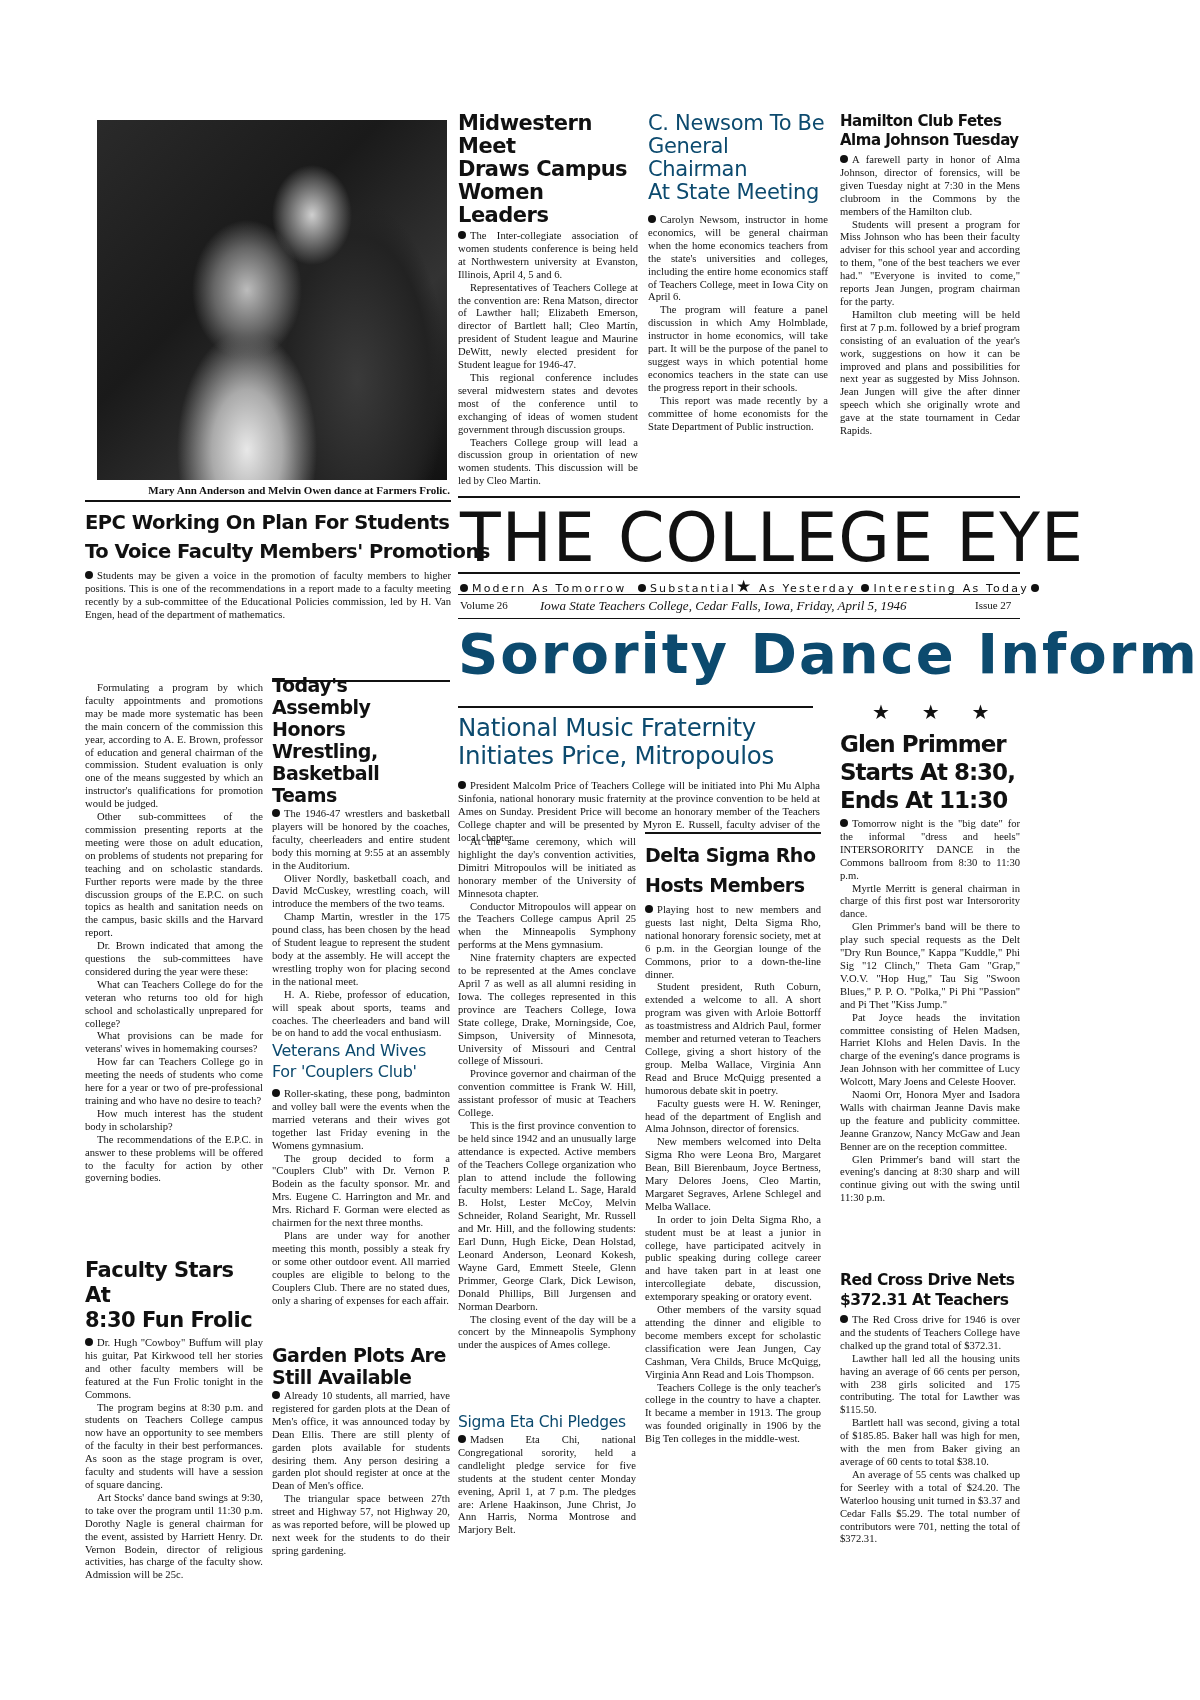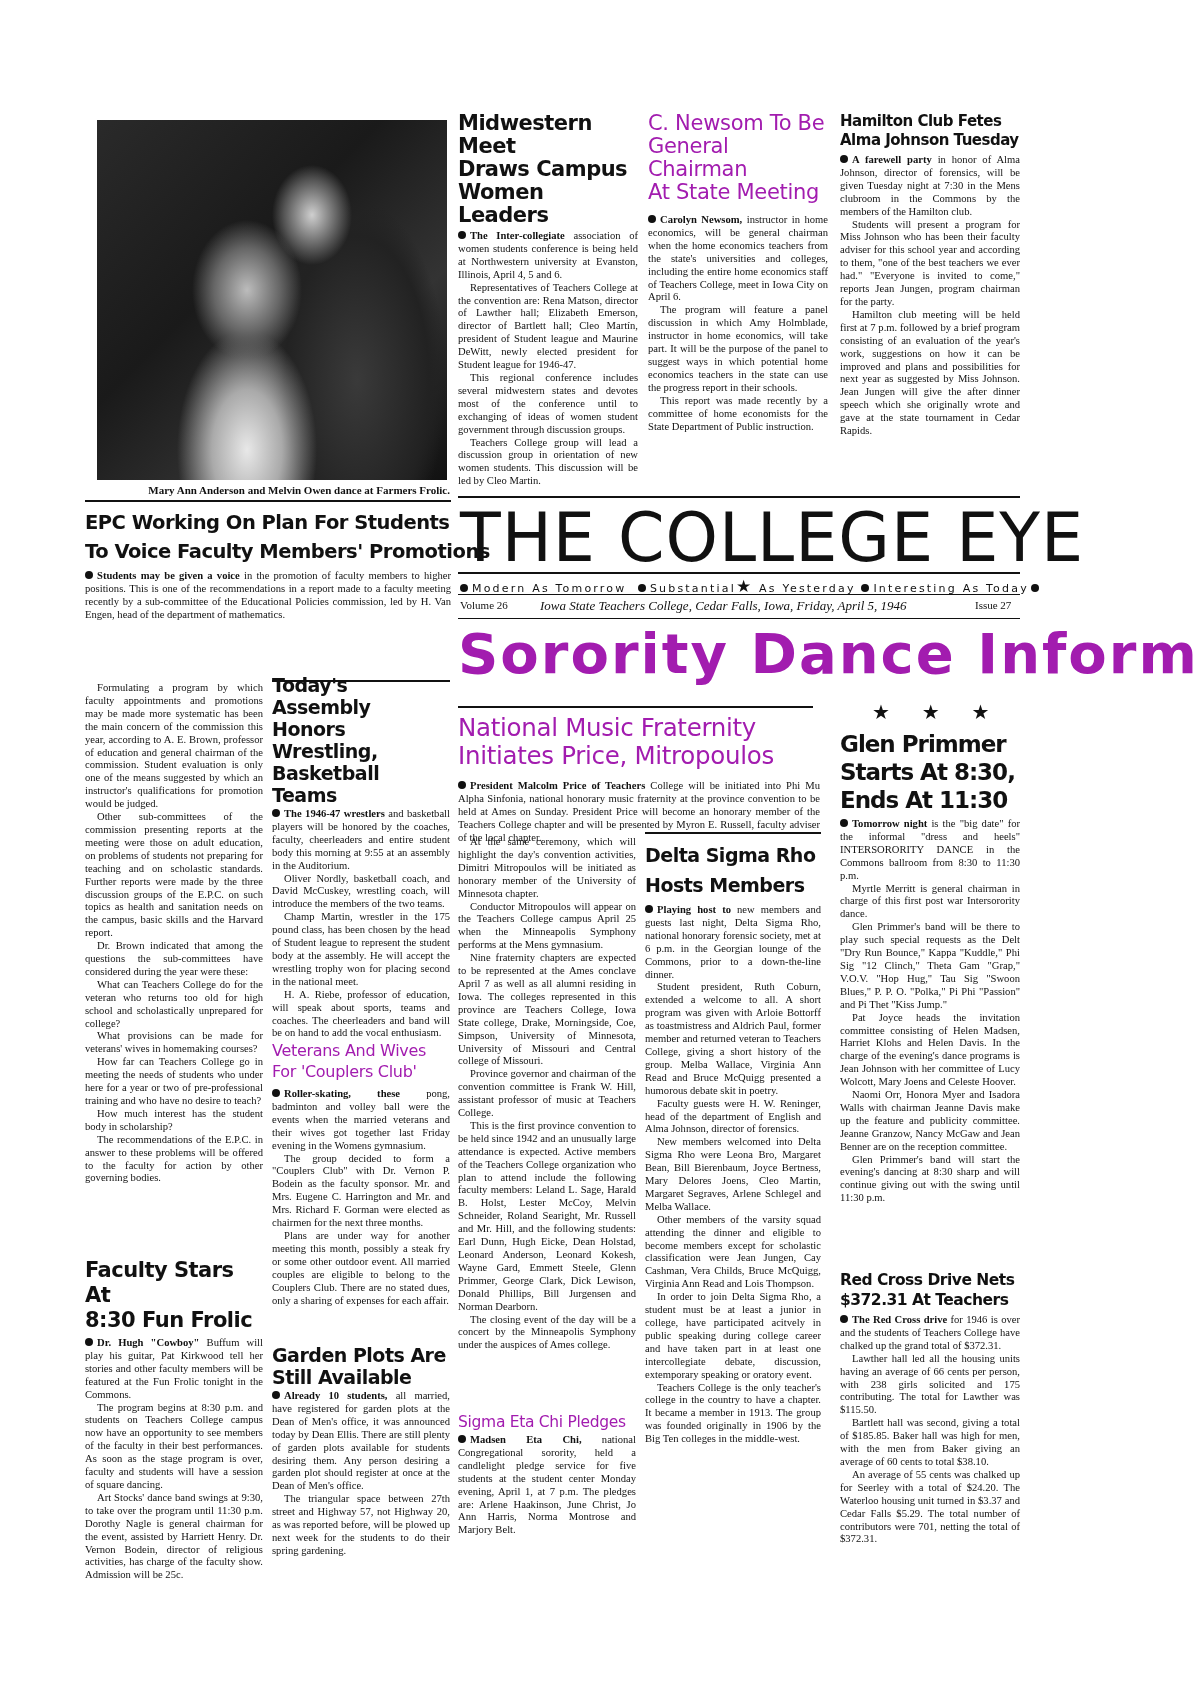--- a/index.html
+++ b/index.html
@@ -1,24 +1,24 @@
 <!DOCTYPE html>
 <html><head>
 <meta charset="utf-8">
 <style>
   html,body{margin:0;padding:0;background:#fff;}
   body{width:1200px;height:1700px;position:relative;overflow:hidden;color:#111;font-family:"Liberation Serif",serif;}
   .abs{position:absolute;}
   .body-text{font-size:10.6px;line-height:12.9px;text-align:justify;}
   .body-text p{margin:0;text-indent:12px;}
   .body-text p.lead{text-indent:0;}
-  .body-text p.lead b{font-weight:bold;}
+  .body-text p.lead b{font-weight:normal;}
   .dot{display:inline-block;width:8px;height:8px;border-radius:50%;background:#111;margin-right:4px;vertical-align:0px;}
   .hl-bold{font-family:"DejaVu Sans",sans-serif;font-weight:bold;color:#111;letter-spacing:-0.5px;}
-  .hl-light{font-family:"DejaVu Sans",sans-serif;font-weight:normal;color:#a21caf;letter-spacing:-0.3px;}
+  .hl-light{font-family:"DejaVu Sans",sans-serif;font-weight:normal;color:#0c4a6e;letter-spacing:-0.3px;}
   .rule{position:absolute;background:#111;}
   .photo{background:
       radial-gradient(ellipse 55px 70px at 150px 170px,#bcbcbc 0%,#666 60%,transparent 100%),
       radial-gradient(ellipse 40px 50px at 215px 95px,#cfcfcf 0%,#555 70%,transparent 100%),
       radial-gradient(ellipse 70px 120px at 150px 330px,#e8e8e8 0%,#aaa 50%,transparent 100%),
       radial-gradient(ellipse 90px 180px at 260px 260px,#3a3a3a 0%,#222 80%,transparent 100%),
       linear-gradient(135deg,#2a2a2a,#1a1a1a 40%,#333 70%,#111);}
   .masthead{font-family:"DejaVu Sans",sans-serif;font-weight:normal;font-size:68px;letter-spacing:1px;line-height:68px;transform:scaleX(0.98);transform-origin:left;}
   .motto{font-family:"DejaVu Sans",sans-serif;font-size:11px;letter-spacing:2.2px;}
   .caption{font-family:"Liberation Serif",serif;font-weight:bold;font-size:11px;}
@@ -97,21 +97,21 @@
   <div class="body-text" style="margin-top:4px;">
     <p class="lead"><span class="dot"></span><b>Students may be given a voice</b><span> in the promotion of faculty members to higher positions. This is one of the recommendations in a report made to a faculty meeting recently by a sub-committee of the Educational Policies commission, led by H. Van Engen, head of the department of mathematics.</span></p>
   </div>
 </div>
 <div class="abs body-text" style="left:85px;top:682px;width:178px;">
   <p>Formulating a program by which faculty appointments and promotions may be made more systematic has been the main concern of the commission this year, according to A. E. Brown, professor of education and general chairman of the commission. Student evaluation is only one of the means suggested by which an instructor's qualifications for promotion would be judged.</p>
   <p>Other sub-committees of the commission presenting reports at the meeting were those on adult education, on problems of students not preparing for teaching and on scholastic standards. Further reports were made by the three discussion groups of the E.P.C. on such topics as health and sanitation needs on the campus, basic skills and the Harvard report.</p>
   <p>Dr. Brown indicated that among the questions the sub-committees have considered during the year were these:</p>
   <p>What can Teachers College do for the veteran who returns too old for high school and scholastically unprepared for college?</p>
   <p>What provisions can be made for veterans' wives in homemaking courses?</p>
-  <p>How far can Teachers College go in meeting the needs of students who under here for a year or two of pre-professional training and who have no desire to teach?</p>
+  <p>How far can Teachers College go in meeting the needs of students who come here for a year or two of pre-professional training and who have no desire to teach?</p>
   <p>How much interest has the student body in scholarship?</p>
   <p>The recommendations of the E.P.C. in answer to these problems will be offered to the faculty for action by other governing bodies.</p>
 </div>
 
 <div class="abs" style="left:85px;top:1258px;width:178px;">
   <div class="hl-bold" style="font-size:21px;line-height:25px;">
     <div>Faculty Stars At</div>
     <div>8:30 Fun Frolic</div>
   </div>
   <div class="body-text" style="margin-top:4px;">
@@ -188,22 +188,22 @@
 <div class="abs" style="left:645px;top:840px;width:176px;">
   <div class="hl-bold" style="font-size:19px;line-height:30px;">
     <div>Delta Sigma Rho</div>
     <div>Hosts Members</div>
   </div>
   <div class="body-text" style="margin-top:4px;">
     <p class="lead"><span class="dot"></span><b>Playing host to</b><span> new members and guests last night, Delta Sigma Rho, national honorary forensic society, met at 6 p.m. in the Georgian lounge of the Commons, prior to a down-the-line dinner.</span></p>
     <p>Student president, Ruth Coburn, extended a welcome to all. A short program was given with Arloie Bottorff as toastmistress and Aldrich Paul, former member and returned veteran to Teachers College, giving a short history of the group. Melba Wallace, Virginia Ann Read and Bruce McQuigg presented a humorous debate skit in poetry.</p>
     <p>Faculty guests were H. W. Reninger, head of the department of English and Alma Johnson, director of forensics.</p>
     <p>New members welcomed into Delta Sigma Rho were Leona Bro, Margaret Bean, Bill Bierenbaum, Joyce Bertness, Mary Delores Joens, Cleo Martin, Margaret Segraves, Arlene Schlegel and Melba Wallace.</p>
+    <p>In order to join Delta Sigma Rho, a student must be at least a junior in college, have participated acitvely in public speaking during college career and have taken part in at least one intercollegiate debate, discussion, extemporary speaking or oratory event.</p>
     <p>Other members of the varsity squad attending the dinner and eligible to become members except for scholastic classification were Jean Jungen, Cay Cashman, Vera Childs, Bruce McQuigg, Virginia Ann Read and Lois Thompson.</p>
-    <p>In order to join Delta Sigma Rho, a student must be at least a junior in college, have participated acitvely in public speaking during college career and have taken part in at least one intercollegiate debate, discussion, extemporary speaking or oratory event.</p>
     <p>Teachers College is the only teacher's college in the country to have a chapter. It became a member in 1913. The group was founded originally in 1906 by the Big Ten colleges in the middle-west.</p>
   </div>
 </div>
 
 <div class="abs" style="left:840px;top:730px;width:180px;">
   <div class="hl-bold" style="font-size:23px;line-height:28px;letter-spacing:-1px;">
     <div>Glen Primmer</div>
     <div>Starts At 8:30,</div>
     <div>Ends At 11:30</div>
   </div>

